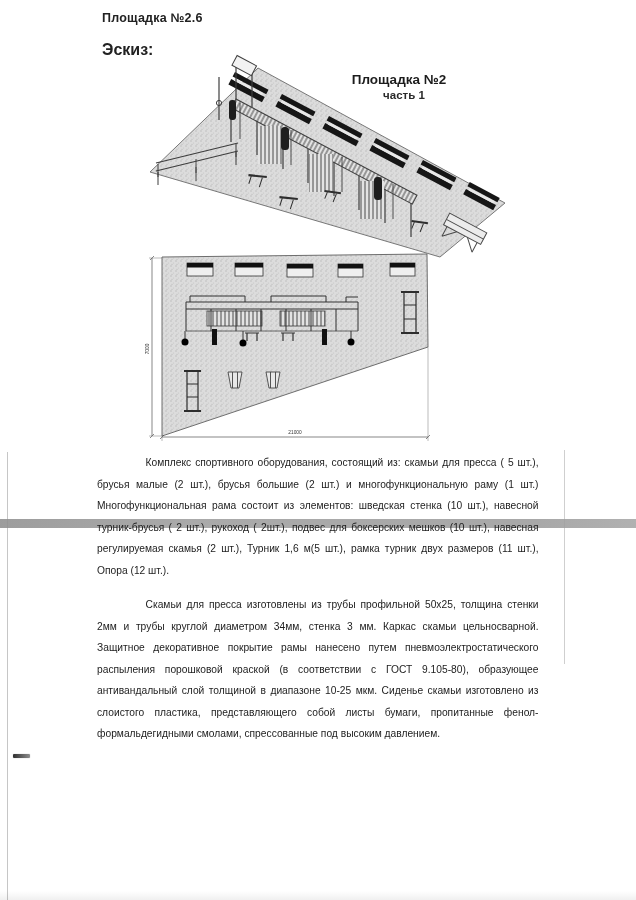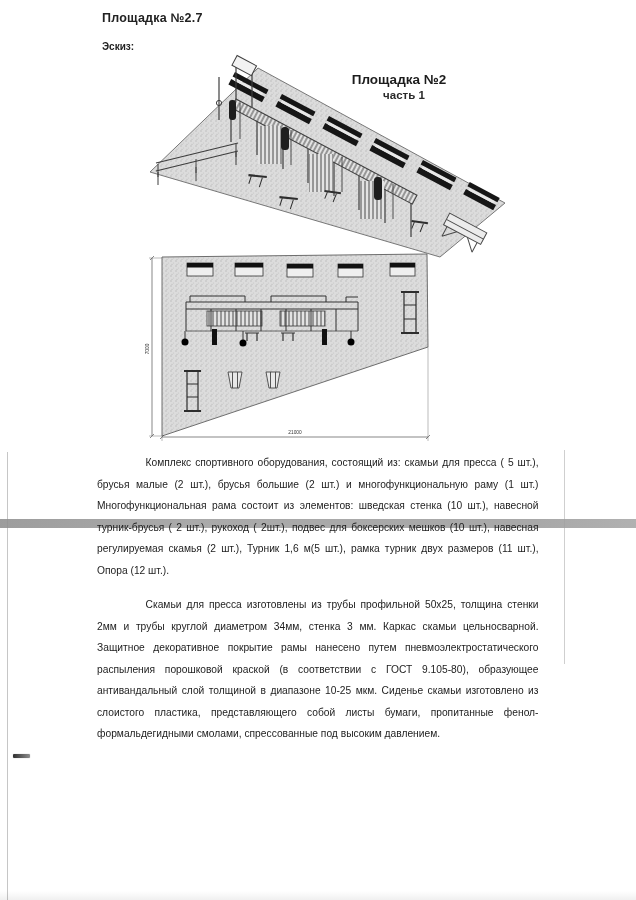--- a/index.html
+++ b/index.html
@@ -8,21 +8,21 @@
     background:#ffffff;
     font-family:"Liberation Sans","DejaVu Sans",sans-serif;
     color:#1f1f1f;
   }
   .page-title{
     position:absolute;left:102px;top:11px;
     font-size:12.5px;font-weight:bold;letter-spacing:.2px;color:#222;
   }
   .sketch-label{
     position:absolute;left:102px;top:41px;
-    font-size:10px;font-weight:bold;color:#222;
+    font-size:16px;font-weight:bold;color:#222;
   }
   .sketch-svg{position:absolute;left:0;top:0;}
   .copy{
     position:absolute;left:97px;top:452px;width:482px;
     transform:scaleX(0.916);transform-origin:0 0;
     font-size:11.2px;line-height:21.5px;color:#1c1c1c;
     text-align:justify;z-index:3;
   }
   .copy p{margin:0;text-indent:53px;}
   .copy p + p{margin-top:13px;}
@@ -46,21 +46,21 @@
   }
   .scan-bottom{
     position:absolute;left:0;bottom:0;width:636px;height:9px;
     background:linear-gradient(to bottom,rgba(0,0,0,0),rgba(0,0,0,.06));z-index:1;
   }
   svg text{font-family:"Liberation Sans","DejaVu Sans",sans-serif;}
 </style>
 </head>
 <body>
 
-<div class="page-title">Площадка №2.7</div>
+<div class="page-title">Площадка №2.6</div>
 <div class="sketch-label">Эскиз:</div>
 
 <svg class="sketch-svg" width="636" height="460" viewBox="0 0 636 460">
   <defs>
     <pattern id="stipple" width="5" height="5" patternUnits="userSpaceOnUse">
       <rect width="5" height="5" fill="#dcdcdc"></rect>
       <circle cx="1" cy="1" r="0.7" fill="#b6b6b6"></circle>
       <circle cx="3.5" cy="3" r="0.6" fill="#c7c7c7"></circle>
       <circle cx="2" cy="4.2" r="0.5" fill="#aeaeae"></circle>
     </pattern>

